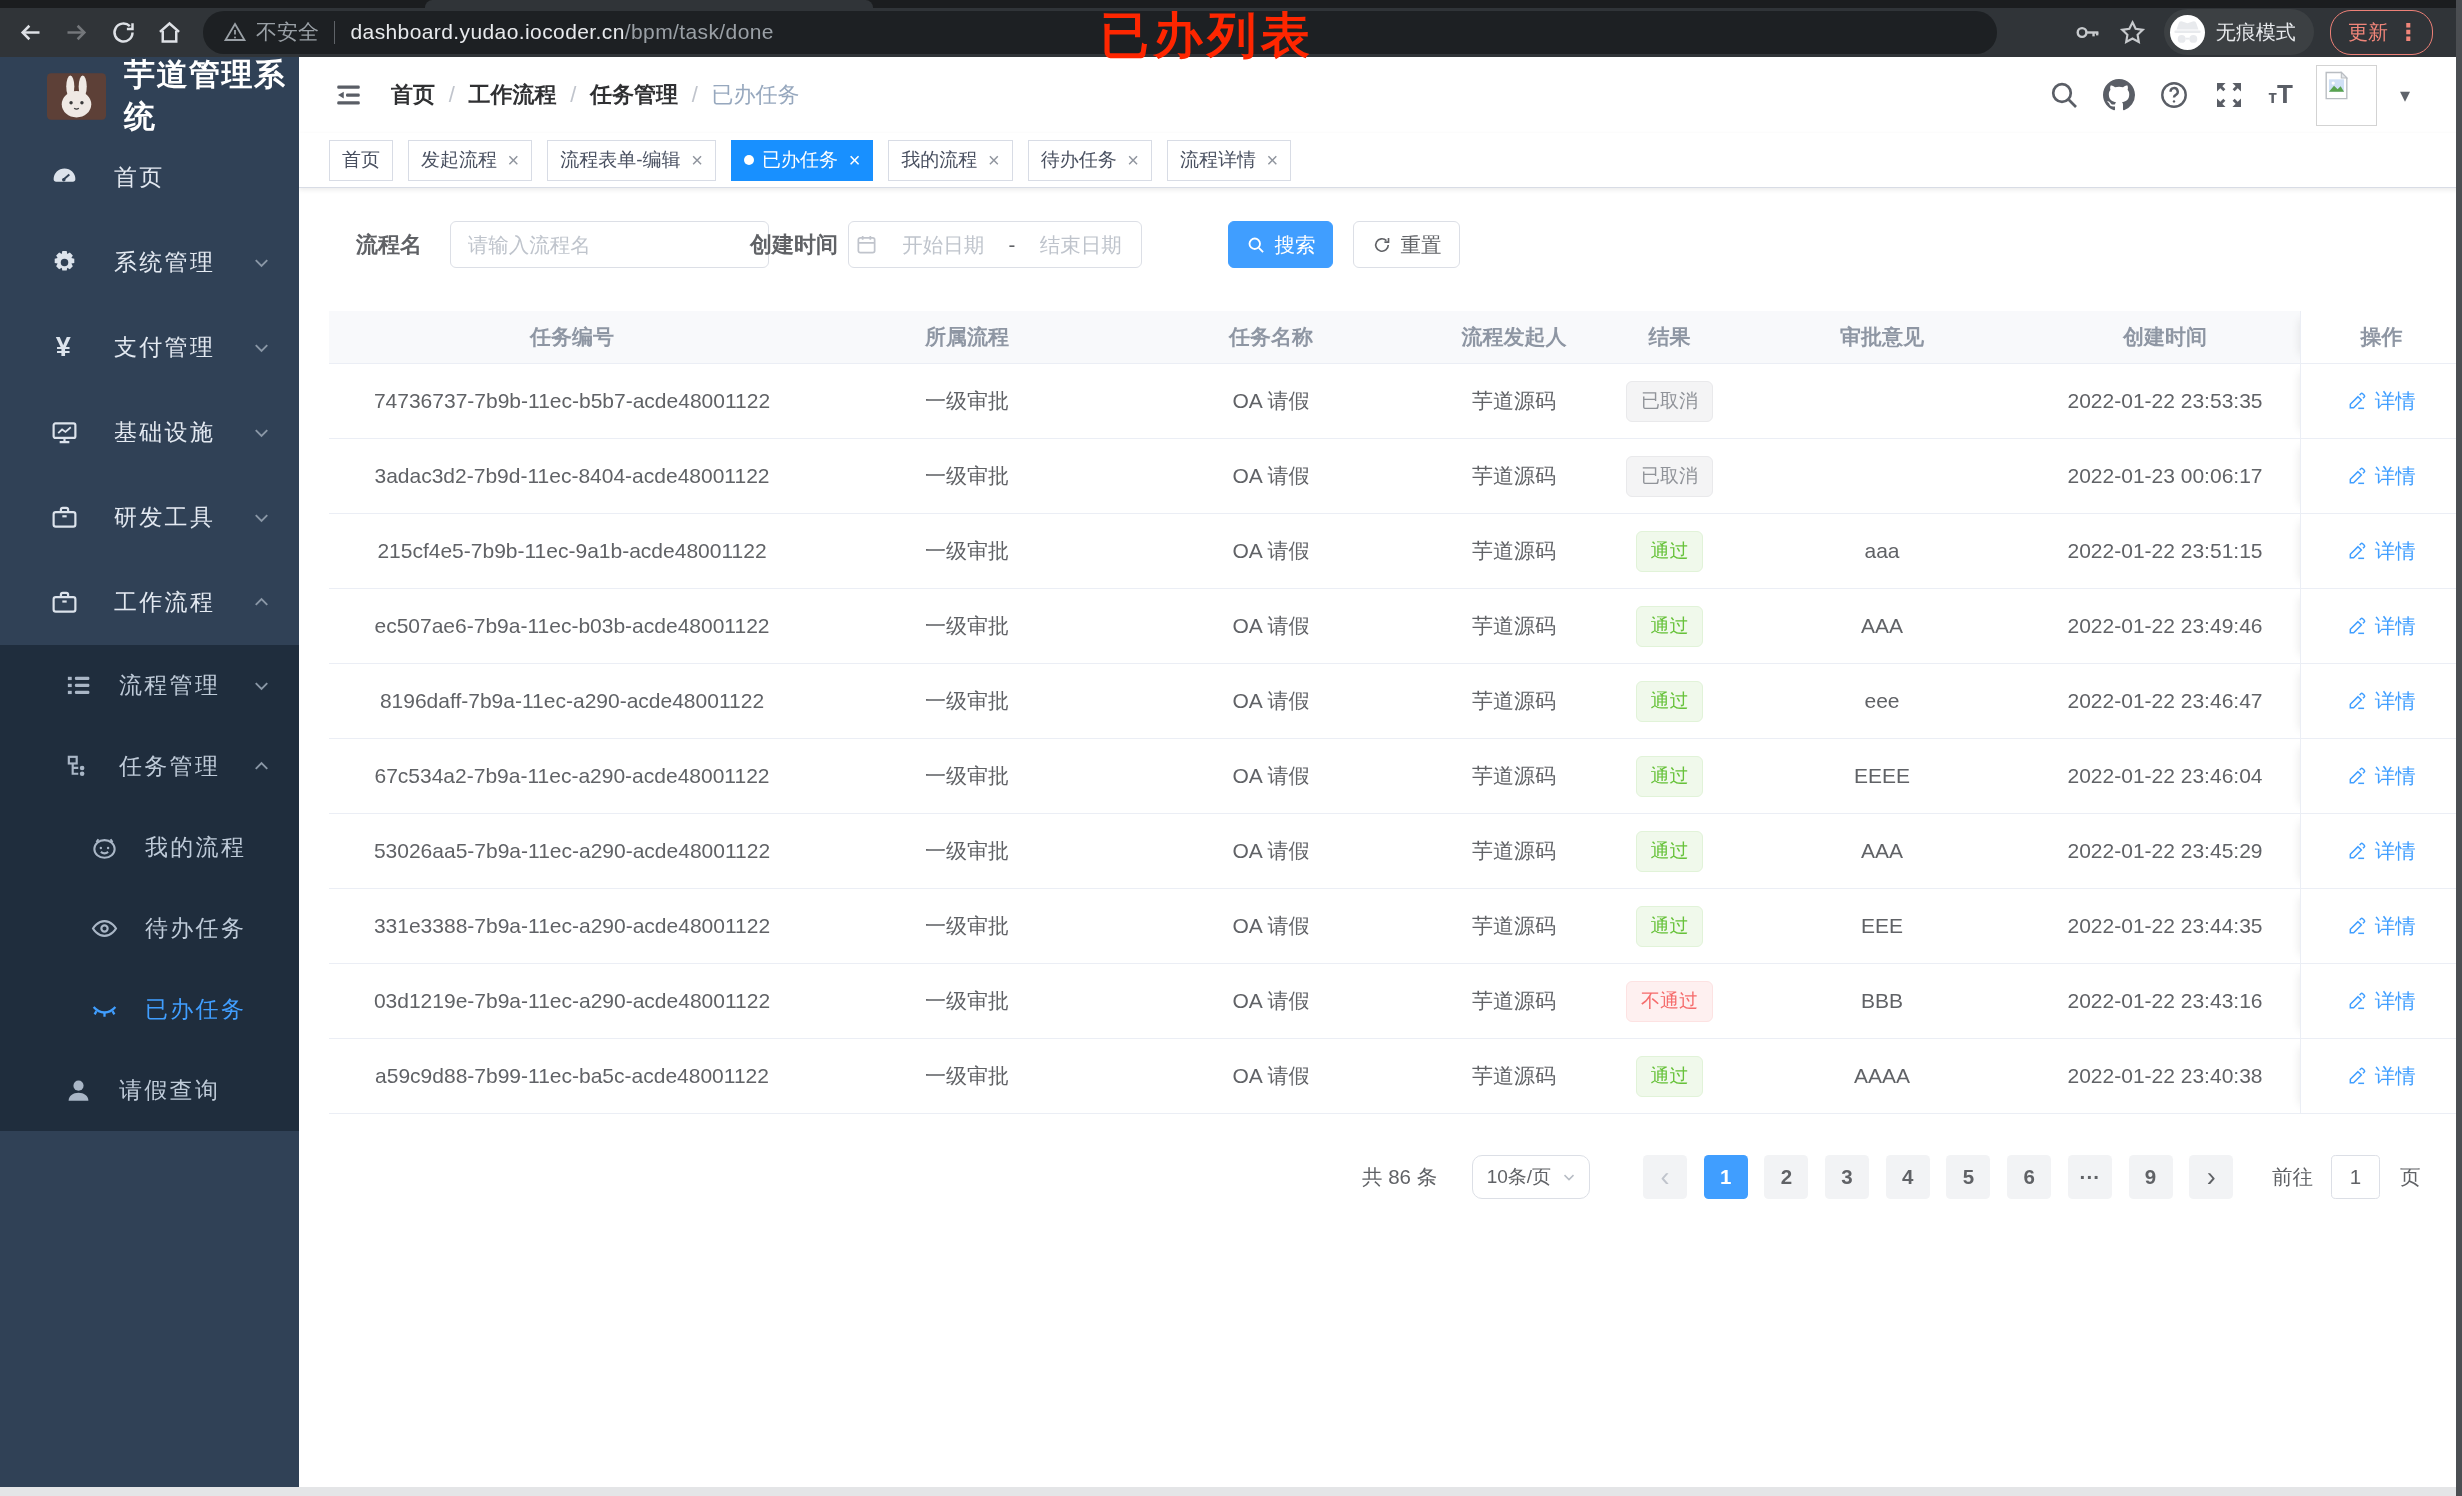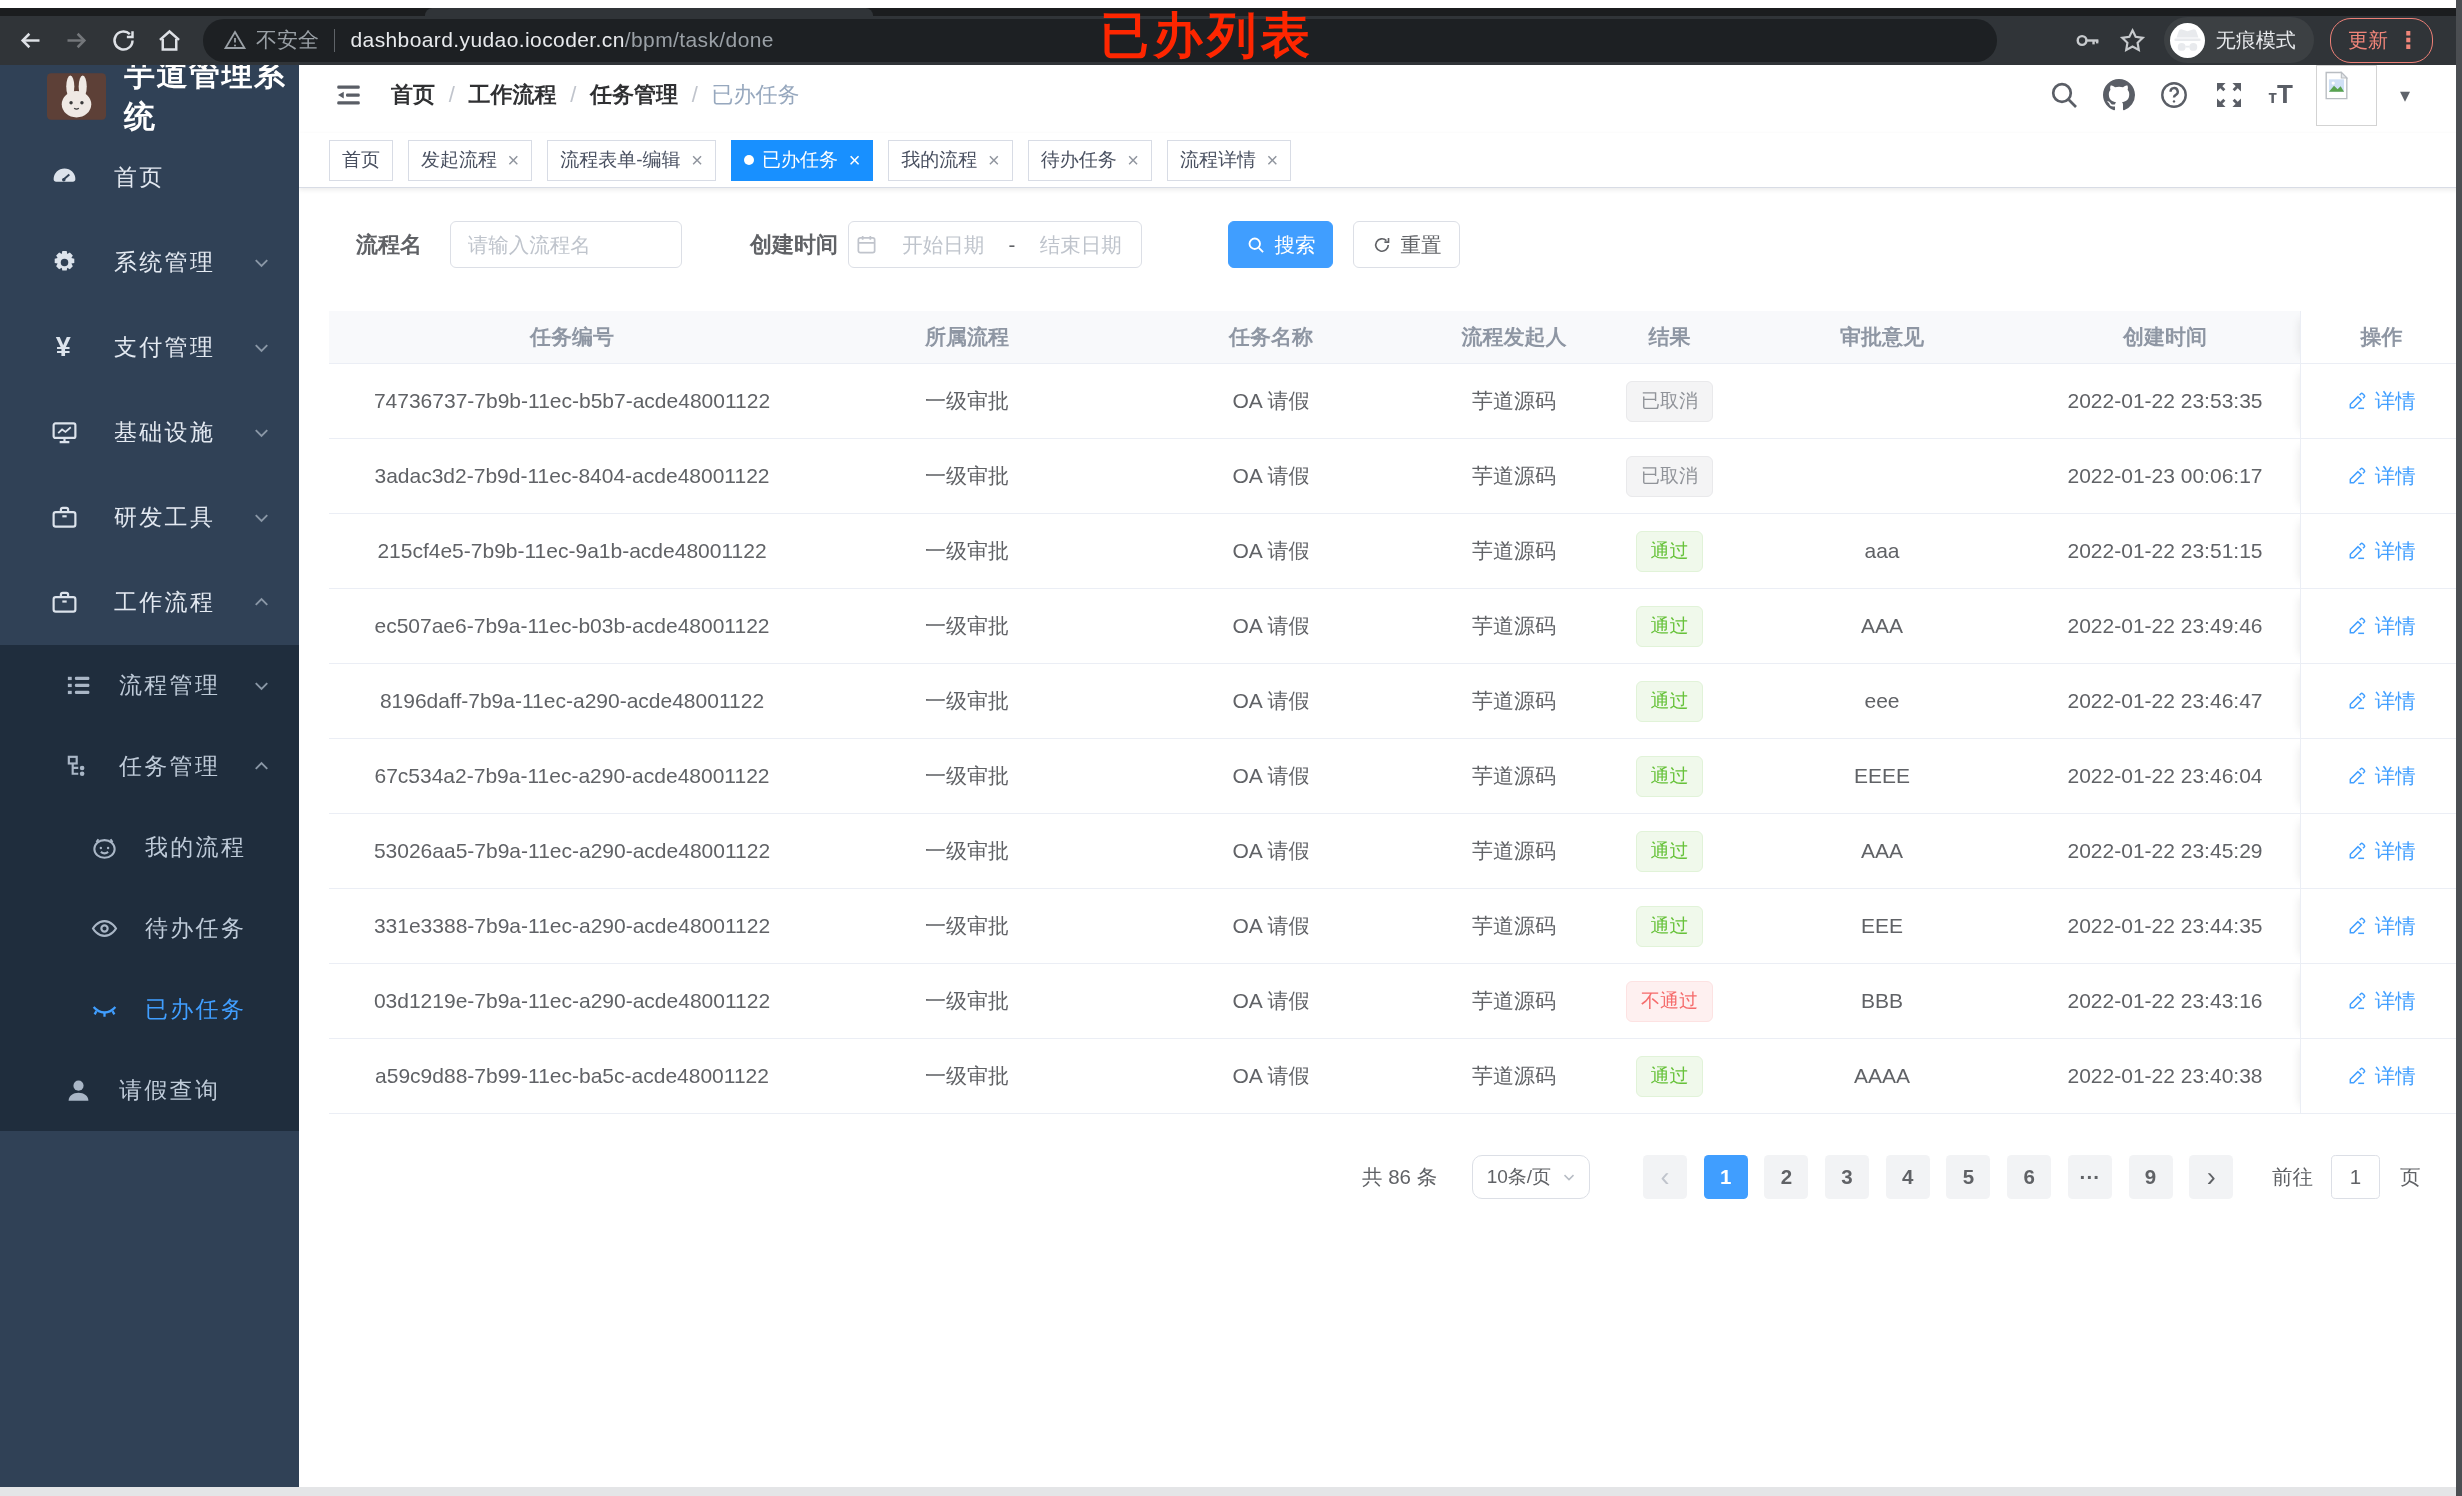--- a/index.html
+++ b/index.html
@@ -2,21 +2,21 @@
 <html style="font-size:12px"><head>
 <meta charset="utf-8">
 <style>
   html,body{margin:0;padding:0;background:#222}
   #app{position:relative;width:2462px;height:1496px;background:#fff;overflow:hidden;
        font-family:"Liberation Sans","DejaVu Sans",sans-serif;}
   .icon{display:inline-flex}
   .icon svg{width:100%;height:100%;display:block}
 
   
-  .chrome{position:absolute;top:8px;left:0;width:2462px;height:57px;background:#303438;z-index:40}
+  .chrome{position:absolute;top:0;left:0;width:2462px;height:57px;background:#303438;z-index:40}
   .tabstrip{position:absolute;top:0;left:0;right:0;height:7.6px;background:#1b1d1f}
   .tabshape{position:absolute;left:425px;top:0;width:448px;height:7.6px;background:#303438;border-radius:7.6px 7.6px 0 0}
   .toolbar{position:absolute;top:7.6px;left:0;right:0;height:49px;display:flex;align-items:center;padding-left:10.6px}
   .nav-btn{width:39px;height:39px;margin-right:7.6px;display:flex;align-items:center;justify-content:center;color:#dee1e6}
   .nav-btn.dim{color:#74777b}
   .nav-btn .icon{width:27px;height:27px}
   .urlbar{width:1754px;height:43px;border-radius:21px;background:#1d2023;display:flex;align-items:center;
           padding:0 20px;margin-left:6px;color:#9aa0a6;font-size:21px}
   .urlbar .warn{width:24px;height:24px;margin-right:9px;color:#9aa0a6}
   .url-div{width:1.5px;height:23px;background:#5f6368;margin:0 15px}
@@ -82,21 +82,21 @@
   .tag-dot{width:10.6px;height:10.6px;border-radius:50%;background:#fff}
   .tag-close{font-size:20px;color:#90959e;margin-left:3px;line-height:20px}
   .tag-tab.active .tag-close{color:#fff}
 
   
   .filters{position:absolute;top:164px;left:0;width:100%;height:47px;font-size:22px;color:#606266}
   .f-label{position:absolute;line-height:47px;font-weight:600}
   .f-label.l1{left:57px}
   .f-label.l2{left:451px}
   .input-box{position:absolute;height:47px;border:1.5px solid #dcdfe6;border-radius:6px;background:#fff;box-sizing:border-box}
-  .f-input{left:151px;width:232px;padding:0 16.7px;font-size:20.5px;color:#7f1d1d;outline:none;font-family:inherit}
+  .f-input{left:151px;width:319px;padding:0 16.7px;font-size:20.5px;color:#7f1d1d;outline:none;font-family:inherit}
   .f-input::placeholder{color:#bfc4cc}
   .date-box{left:549px;width:294px;display:flex;align-items:center;padding:0 6px;gap:11px;color:#bfc4cc;font-size:20.5px}
   .date-box .icon{width:23px;height:23px;color:#c0c4cc;flex:none}
   .date-ph{flex:1;text-align:center;color:#bfc4cc}
   .date-sep{color:#606266}
   .btn{position:absolute;height:47px;border-radius:6px;display:flex;align-items:center;justify-content:center;
        gap:9px;font-size:20.5px;cursor:pointer;box-sizing:border-box}
   .btn .icon{width:20px;height:20px}
   .btn-search{left:929px;width:105px;background:#409eff;color:#fff;border:1.5px solid #409eff}
   .btn-reset{left:1054px;width:107px;background:#fff;color:#606266;border:1.5px solid #dcdfe6}

